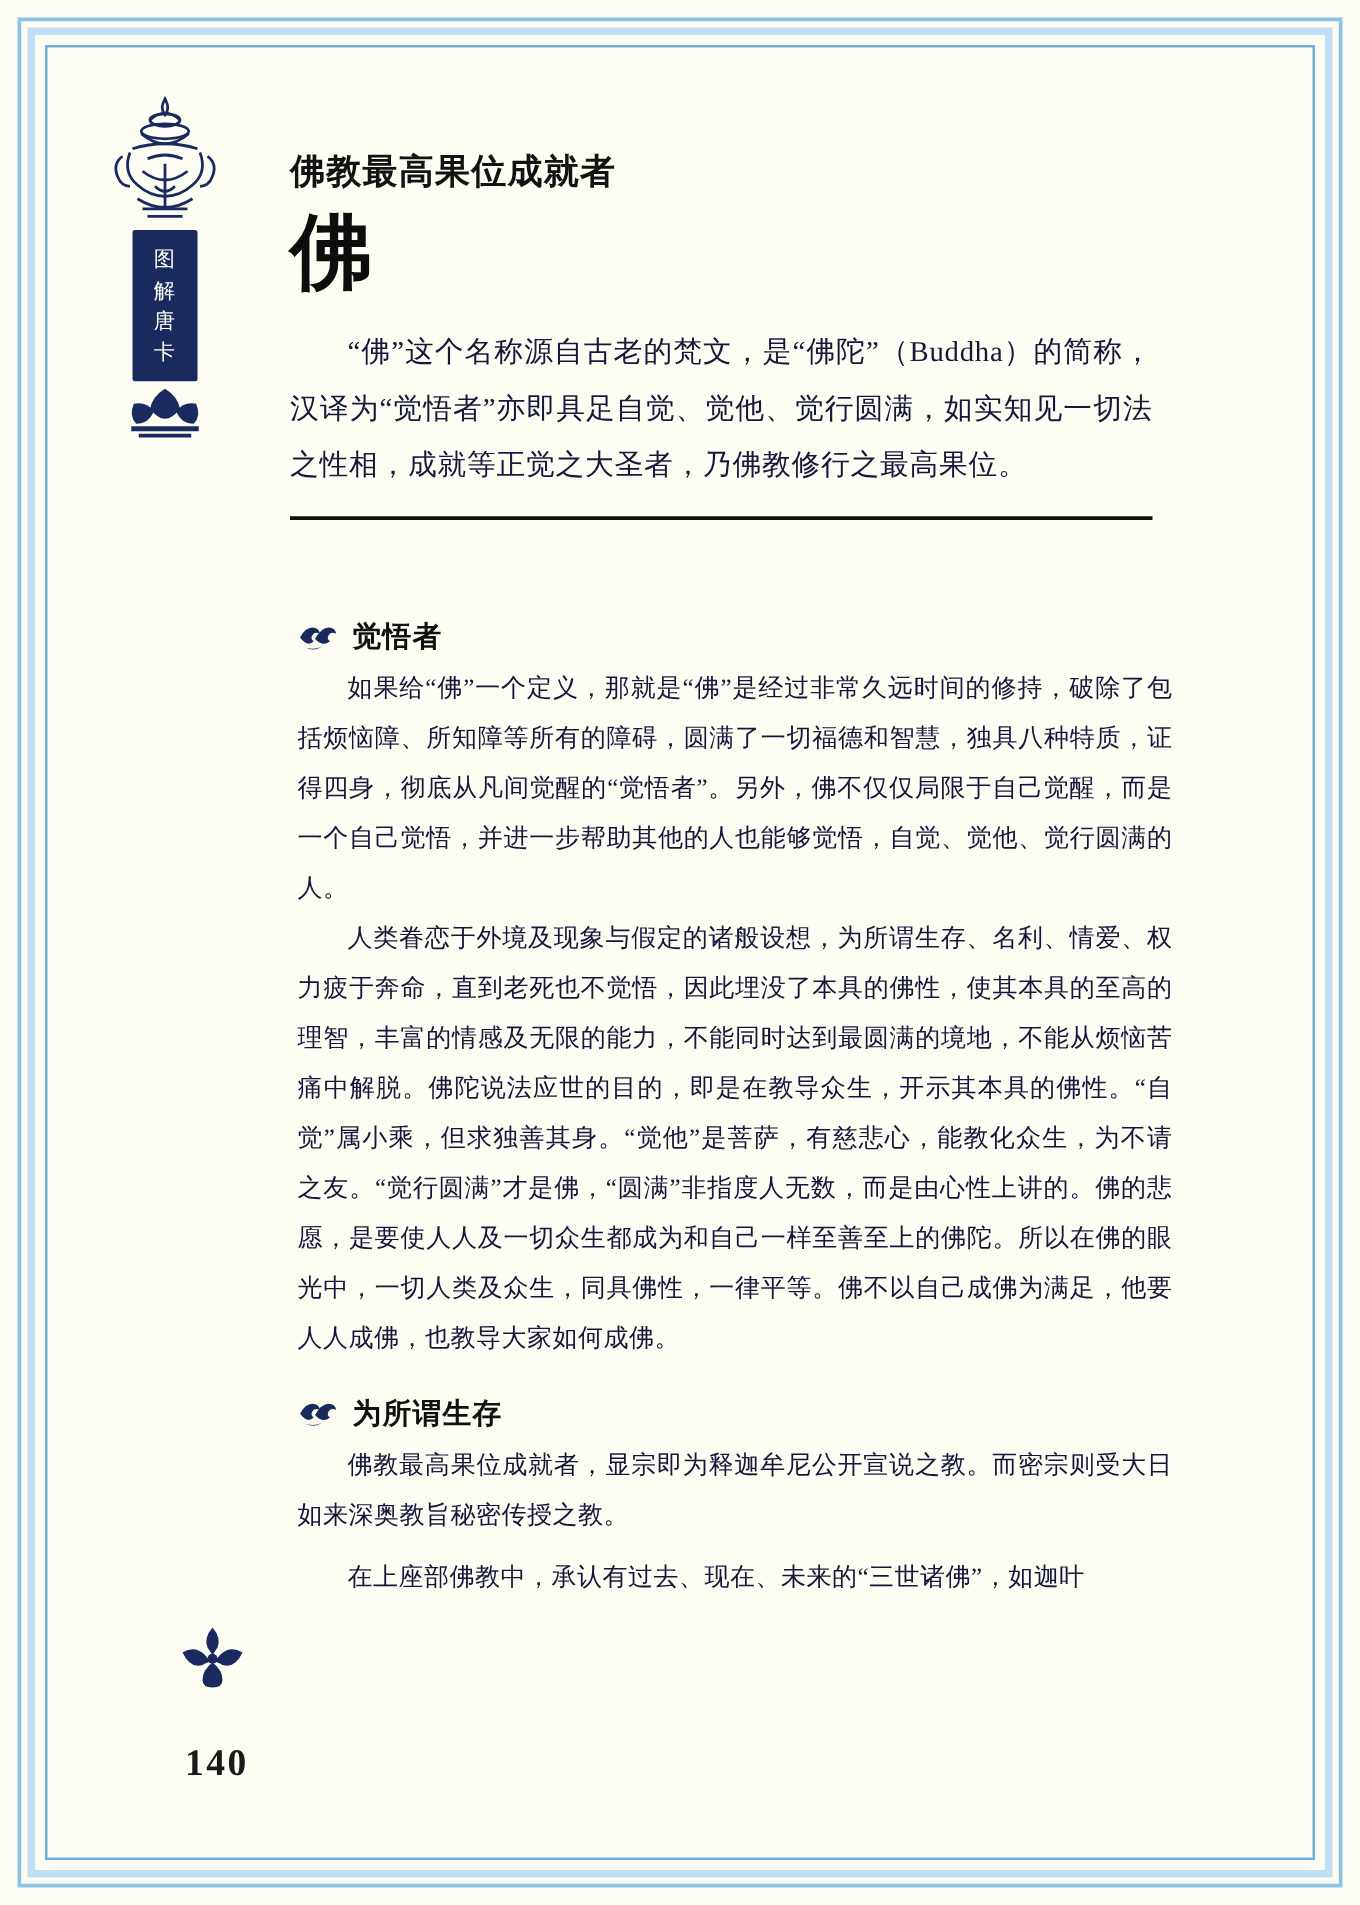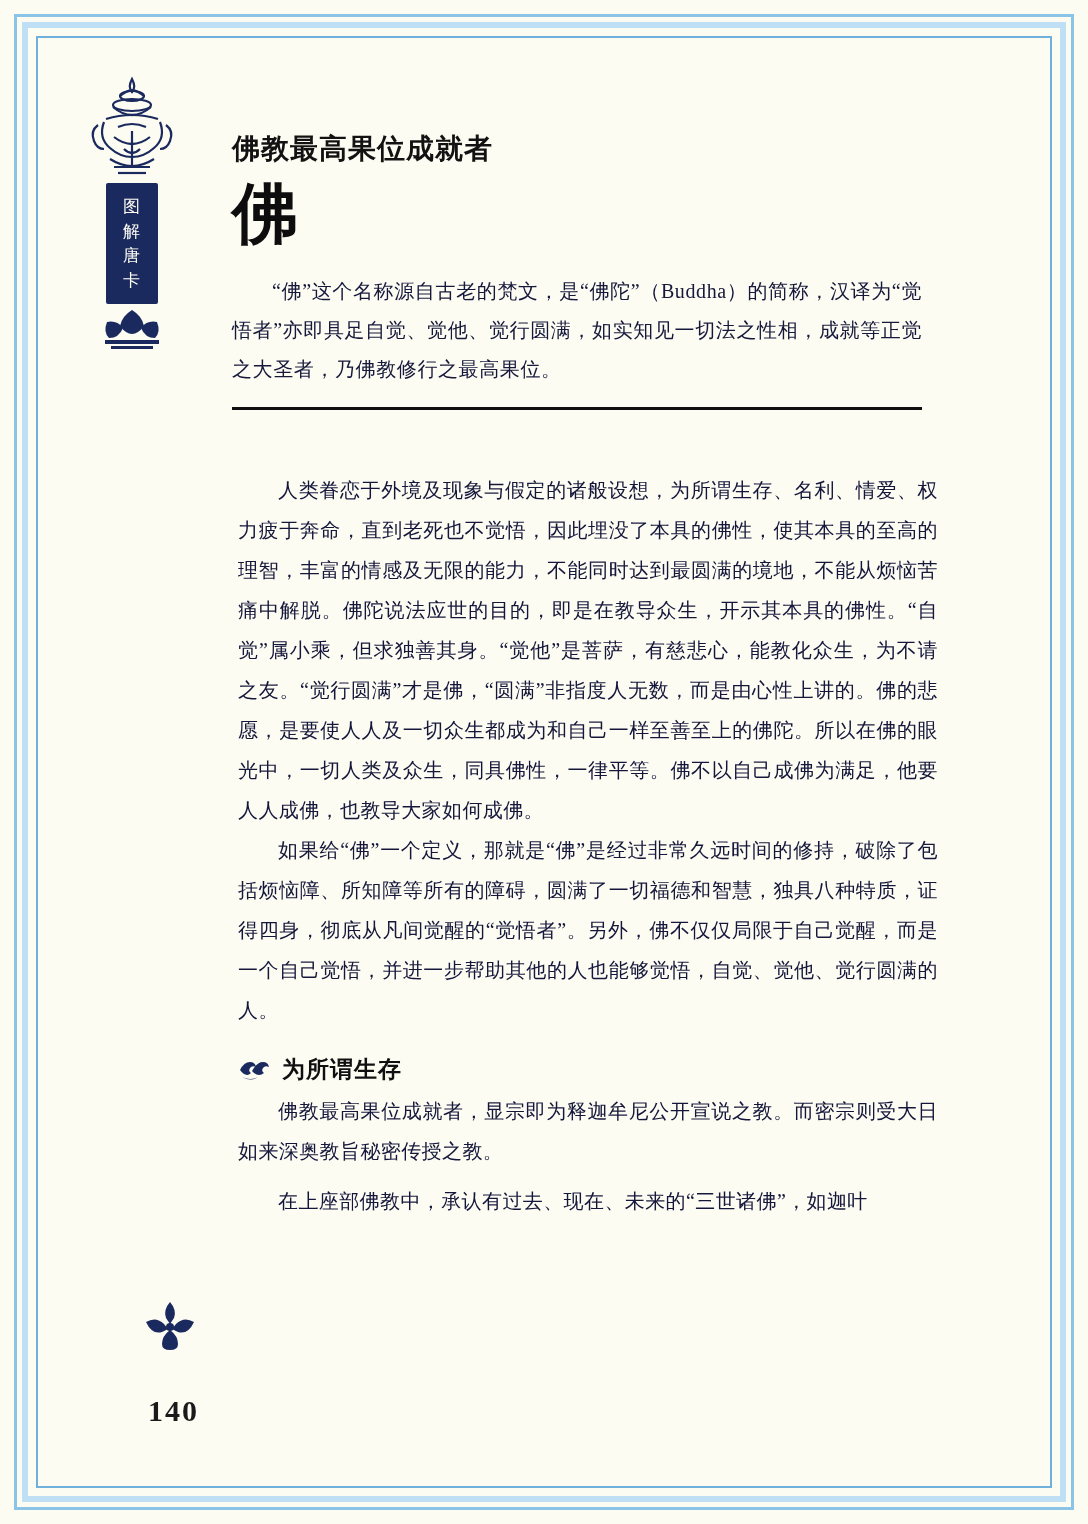--- a/index.html
+++ b/index.html
@@ -102,21 +102,21 @@
     font-weight: bold;
     font-size: 66px;
     color: #0d0d0d;
     line-height: 1.0;
     margin-top: 12px;
     letter-spacing: 2px;
   }
   .lead {
     margin-top: 26px;
     font-family: "Liberation Serif", serif;
-    font-size: 20px;
+    font-size: 23px;
     line-height: 1.95;
     color: #15183a;
     text-align: justify;
     text-indent: 2em;
     letter-spacing: 0.6px;
     width: 690px;
   }
   .rule {
     margin-top: 18px;
     width: 690px;
@@ -221,32 +221,42 @@
         <g fill="#1b2a5e">
           <path d="M35 6 q10 6 12 16 q-6 8 -12 8 q-6 0 -12 -8 q2 -10 12 -16z"></path>
           <path d="M10 18 q10 -2 16 6 q-4 10 -14 10 q-6 -6 -2 -16z"></path>
           <path d="M60 18 q-10 -2 -16 6 q4 10 14 10 q6 -6 2 -16z"></path>
           <rect x="8" y="36" width="54" height="4"></rect>
           <rect x="14" y="42" width="42" height="3"></rect>
         </g>
       </svg>
     </div>
 
-    <div class="header" style="left:192px; top:90px;">
+    <div class="header" style="left:192px; top:78px;">
       <div class="subject-line">佛教最高果位成就者</div>
       <div class="big-title">佛</div>
       <div class="lead">“佛”这个名称源自古老的梵文，是“佛陀”（Buddha）的简称，汉译为“觉悟者”亦即具足自觉、觉他、觉行圆满，如实知见一切法之性相，成就等正觉之大圣者，乃佛教修行之最高果位。</div>
       <div class="rule"></div>
     </div>
 
     <div class="body-col" style="left:198px; top:430px; width:700px;">
 
       <div class="section">
+        <div class="sec-head">
+          <svg class="sec-glyph" viewBox="0 0 34 24">
+            <g fill="#1b2a5e">
+              <path d="M2 12 q4 -8 10 -8 q5 0 6 5 q-4 -2 -6 1 q-2 3 1 5 q-5 5 -11 -3z"></path>
+              <path d="M14 13 q5 -9 11 -9 q5 0 6 5 q-4 -2 -6 1 q-2 3 1 5 q-6 5 -12 -2z"></path>
+              <path d="M4 19 q8 4 16 0 q-7 5 -16 0z"></path>
+            </g>
+          </svg>
+          <div class="sec-title">觉悟者</div>
+        </div>
+        <div class="para">如果给“佛”一个定义，那就是“佛”是经过非常久远时间的修持，破除了包括烦恼障、所知障等所有的障碍，圆满了一切福德和智慧，独具八种特质，证得四身，彻底从凡间觉醒的“觉悟者”。另外，佛不仅仅局限于自己觉醒，而是一个自己觉悟，并进一步帮助其他的人也能够觉悟，自觉、觉他、觉行圆满的人。</div>
         <div class="para">人类眷恋于外境及现象与假定的诸般设想，为所谓生存、名利、情爱、权力疲于奔命，直到老死也不觉悟，因此埋没了本具的佛性，使其本具的至高的理智，丰富的情感及无限的能力，不能同时达到最圆满的境地，不能从烦恼苦痛中解脱。佛陀说法应世的目的，即是在教导众生，开示其本具的佛性。“自觉”属小乘，但求独善其身。“觉他”是菩萨，有慈悲心，能教化众生，为不请之友。“觉行圆满”才是佛，“圆满”非指度人无数，而是由心性上讲的。佛的悲愿，是要使人人及一切众生都成为和自己一样至善至上的佛陀。所以在佛的眼光中，一切人类及众生，同具佛性，一律平等。佛不以自己成佛为满足，他要人人成佛，也教导大家如何成佛。</div>
-        <div class="para">如果给“佛”一个定义，那就是“佛”是经过非常久远时间的修持，破除了包括烦恼障、所知障等所有的障碍，圆满了一切福德和智慧，独具八种特质，证得四身，彻底从凡间觉醒的“觉悟者”。另外，佛不仅仅局限于自己觉醒，而是一个自己觉悟，并进一步帮助其他的人也能够觉悟，自觉、觉他、觉行圆满的人。</div>
       </div>
 
       <div class="section">
         <div class="sec-head">
           <svg class="sec-glyph" viewBox="0 0 34 24">
             <g fill="#1b2a5e">
               <path d="M2 12 q4 -8 10 -8 q5 0 6 5 q-4 -2 -6 1 q-2 3 1 5 q-5 5 -11 -3z"></path>
               <path d="M14 13 q5 -9 11 -9 q5 0 6 5 q-4 -2 -6 1 q-2 3 1 5 q-6 5 -12 -2z"></path>
               <path d="M4 19 q8 4 16 0 q-7 5 -16 0z"></path>
             </g>

